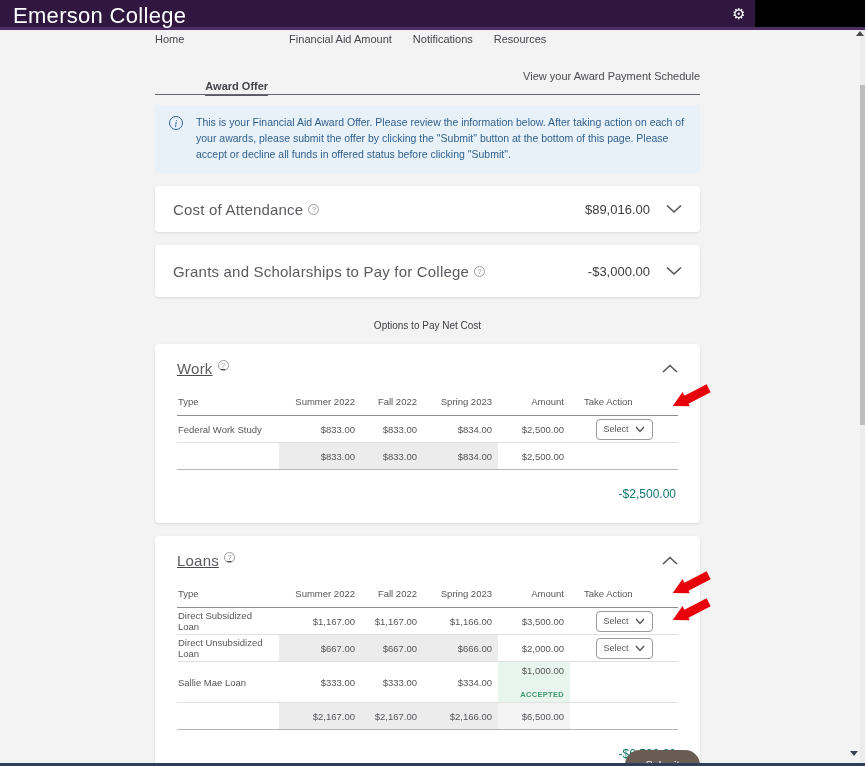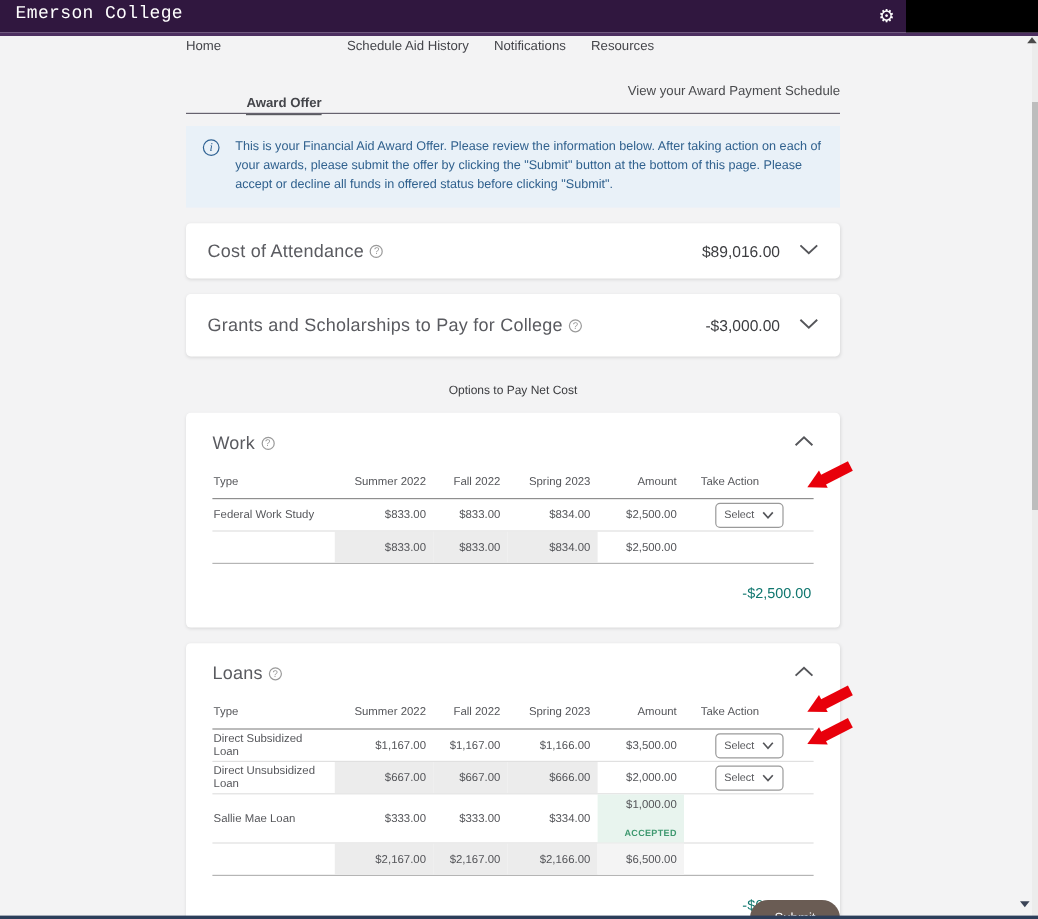--- a/index.html
+++ b/index.html
@@ -6,21 +6,21 @@
   html,body { width:865px; height:766px; overflow:hidden; }
   body {
     font-family:"Liberation Sans", sans-serif;
     background:#f3f3f4;
     position:relative;
     color:#4a4b4e;
   }
   
   .topbar { position:absolute; left:0; top:0; width:865px; height:27px; background:#30173f; }
   .topbar-strip { position:absolute; left:0; top:27px; width:865px; height:3px; background:#4c2f60; }
-  .brand { position:absolute; left:13px; top:3px; color:#ffffff; font-family:Liberation Mono, monospace; font-size:15px; letter-spacing:0.3px; }
+  .brand { position:absolute; left:13px; top:3px; color:#ffffff; font-family:Liberation Sans, sans-serif; font-size:22px; letter-spacing:0.3px; }
   .gear { position:absolute; left:732px; top:5px; color:#ffffff; font-size:15px; line-height:17px; }
   .redact { position:absolute; left:755px; top:0; width:110px; height:27px; background:#000000; }
 
   
   .nav { position:absolute; left:155px; top:33px; display:flex; gap:21px; font-size:11px; color:#44454a; }
   .nav .item { padding-bottom:3px; cursor:pointer; }
   .nav .item.active { font-weight:bold; border-bottom:1px solid #5a5b60;margin-top:47px; }
 
   
   .content { position:absolute; left:155px; top:60px; width:545px; }
@@ -39,21 +39,21 @@
   .grants-card { height:52px; }
   .help { display:inline-block; width:11px; height:11px; border:1px solid #9a9a9a; border-radius:50%;
           color:#9a9a9a; font-size:8px; line-height:10px; text-align:center; vertical-align:2px; margin-left:5px; }
   .spacer { flex:1; }
   .sum-amount { font-size:13px; color:#3c3d40; margin-right:16px; }
   .chev { display:inline-block; }
 
   .options-label { margin-top:23px; font-size:10px; color:#3c3d40;text-align:center; }
 
   .sec-card { padding:16px 22px 18px 22px; }
-  .sec-head { display:flex; align-items:center; margin-bottom:14px; cursor:pointer; }
+  .sec-head { display:flex; margin-bottom:14px; cursor:pointer;text-decoration:underline; }
 
   
   .tbl { width:100%; font-size:9.5px; color:#55565a; }
   .trow { display:flex; align-items:stretch; }
   .cell { display:flex; align-items:center; padding:0 6px; }
   .c-type { flex:1; justify-content:flex-start; padding-left:1px; }
   .c-sum  { width:82px; justify-content:flex-end; }
   .c-fall { width:62px; justify-content:flex-end; }
   .c-spr  { width:75px; justify-content:flex-end; }
   .c-amt  { width:72px; justify-content:flex-end; text-align:right; }
@@ -100,21 +100,21 @@
 
 <div class="topbar"></div>
 <div class="topbar-strip"></div>
 <div class="brand">Emerson College</div>
 <div class="gear">⚙</div>
 <div class="redact"></div>
 
 <div class="nav">
   <div class="item">Home</div>
   <div class="item active">Award Offer</div>
-  <div class="item">Schedule Aid History</div>
+  <div class="item">Financial Aid Amount</div>
   <div class="item">Notifications</div>
   <div class="item">Resources</div>
 </div>
 
 <div class="content">
 
   <div class="sched-row">
     <span>View your Award Payment Schedule</span>
   </div>
   <hr class="rule">

